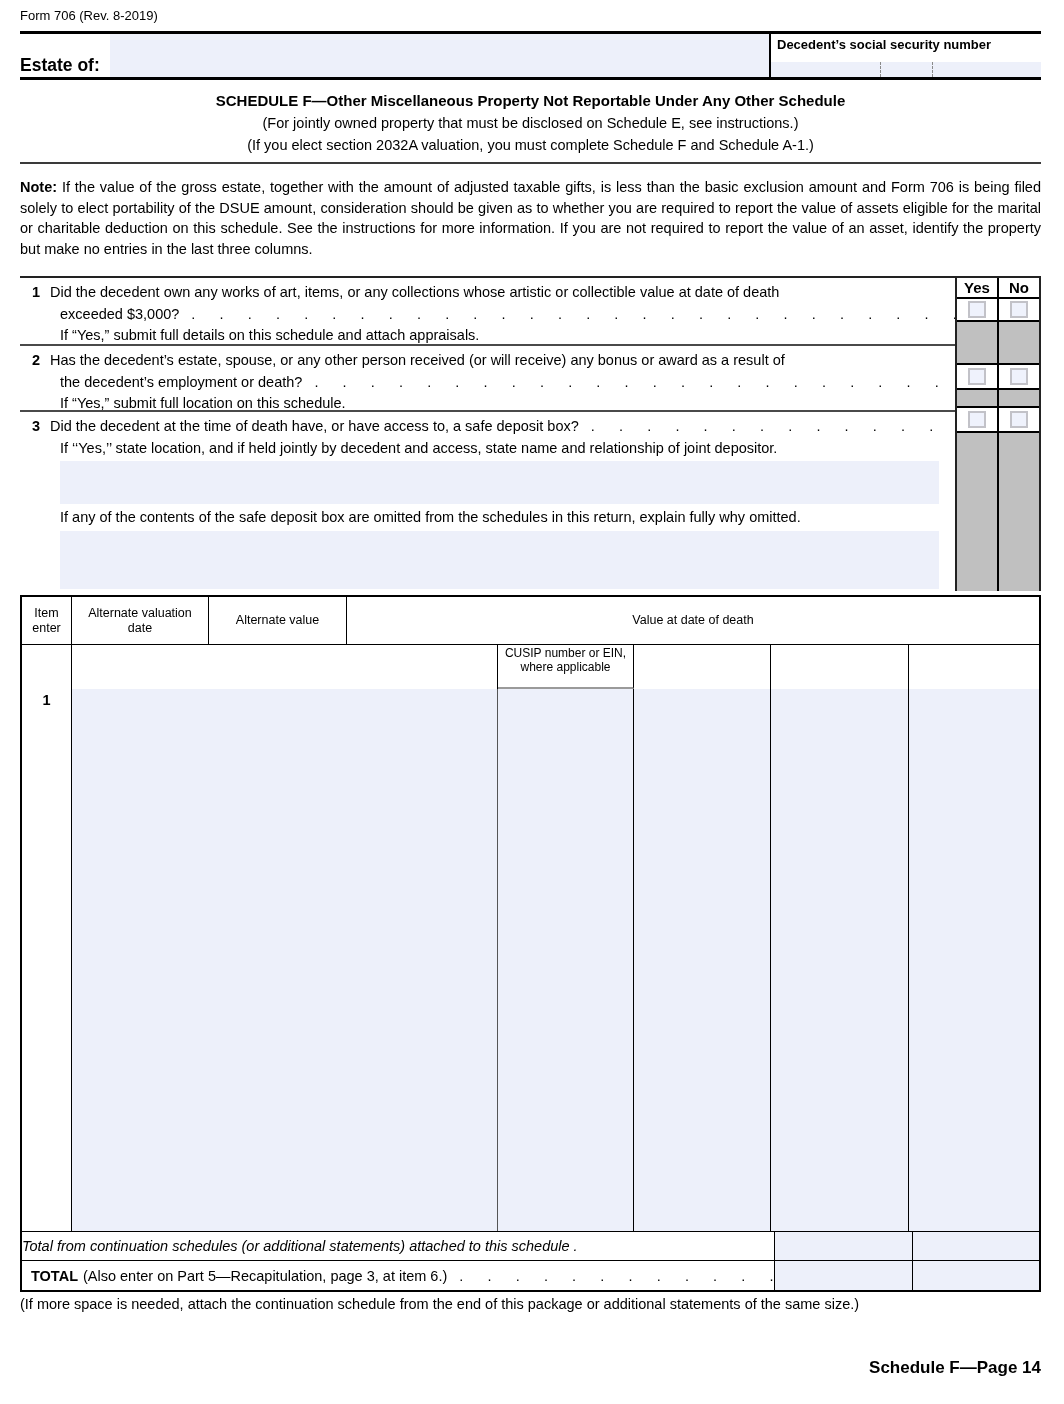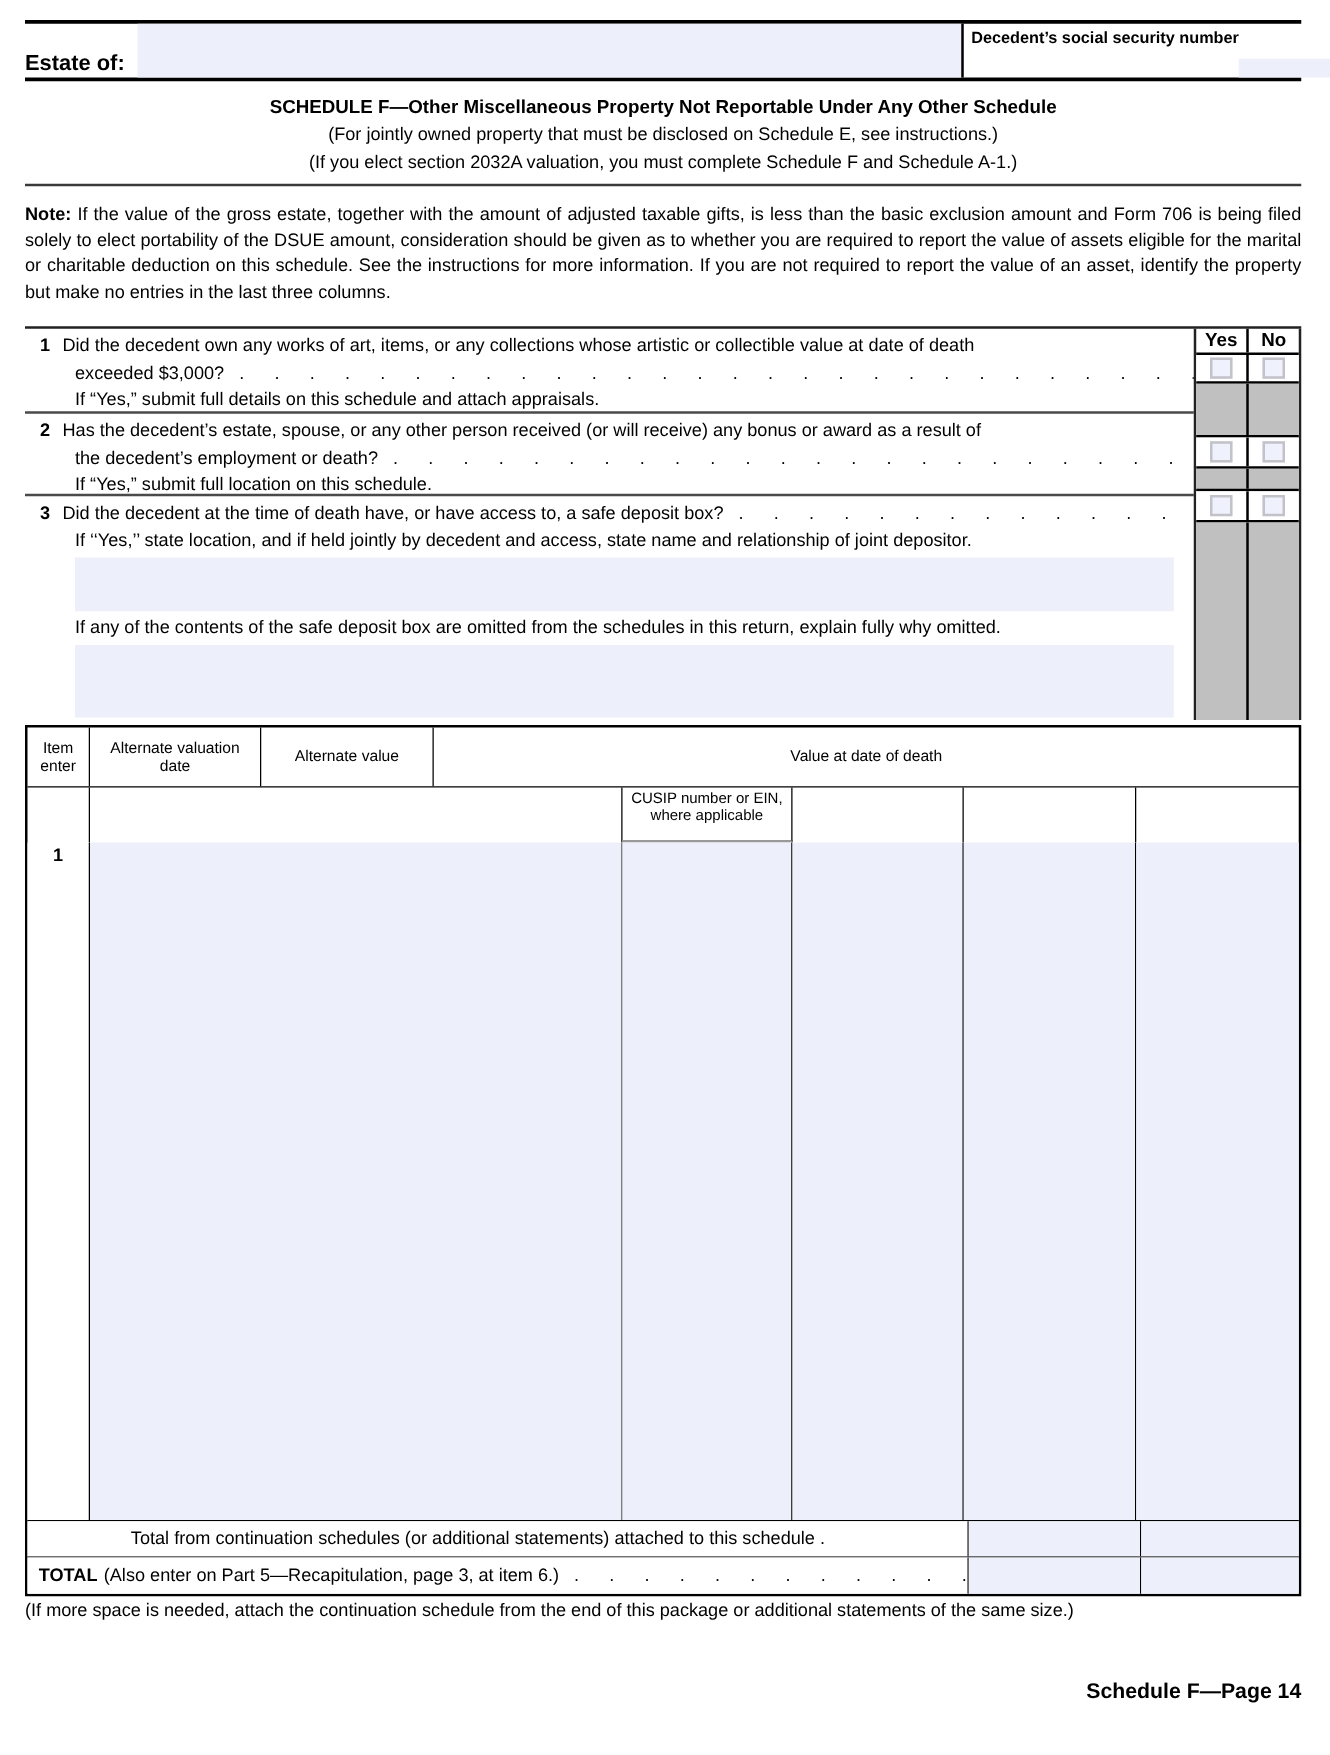--- a/index.html
+++ b/index.html
@@ -10,21 +10,21 @@
     color: #000; overflow: hidden;
   }
   .page { padding: 8px 23px 0 20px; width: 1064px; height: 1404px; }
 
   .form-number { font-size: 13px; }
 
   
   .hdr-row { display: flex; margin-top: 8px; border-top: 3px solid #000; border-bottom: 3px solid #000; height: 49px; }
   .estate-label { width: 90px; display: flex; align-items: flex-end; font-weight: bold; font-size: 17.5px; padding-bottom: 1px; }
   .estate-input { flex: 1; background: #edf0fa; }
-  .ssn-cell { width: 272px; border-left: 2px solid #000; display: flex; flex-direction: row; }
+  .ssn-cell { width: 272px; border-left: 2px solid #000; display: flex; flex-direction: column; }
   .ssn-label { font-weight: bold; font-size: 13px; padding: 3px 0 0 6px; white-space: nowrap; }
   .ssn-input { margin-top: auto; height: 15px; background: #edf0fa; display: flex; }
   .ssn-seg1 { width: 110px; border-right: 1px dashed #8a8a8a; }
   .ssn-seg2 { width: 52px; border-right: 1px dashed #8a8a8a; }
   .ssn-seg3 { flex: 1; }
 
   
   .title-block { text-align: center; padding-top: 12px; }
   .title-main { font-size: 15px; font-weight: bold; }
   .title-sub { font-size: 14.5px; margin-top: 6px; }
@@ -84,33 +84,34 @@
   .t-sub .w-descleft { border-right: 1.5px solid #000; }
   .t-body { height: 543px; border-bottom: 1.5px solid #000; }
   .t-body .t-cell { background: #edf0fa; }
   .t-body .item-cell { background: #fff; font-weight: bold; font-size: 14.5px; text-align: center; padding-top: 3px; }
   .t-body .desc-cell { border-right: 1px solid #555; }
   .t-total { height: 29px; font-size: 14.5px; }
   .t-total .merged { width: 753px; display: flex; align-items: center; border-right: 1.5px solid #000; }
   .t-total .t-cell { background: #edf0fa; }
   .t-total .merged { background: #fff; }
   .t-row.cont-row { border-bottom: 1.5px solid #000; }
-  .cont-text { width: 100%; text-align: right; padding-right: 114px; }
+  .cont-text { width: 100%; text-align: left; padding-right: 58px; font-style: italic; }
   .total-label { font-weight: bold; padding-left: 9px; }
   .total-rest { padding-left: 5px; white-space: nowrap; }
   .total-row .merged { overflow: hidden; }
 
   .more-space { font-size: 14.5px; margin-top: 4px; }
   .page-footer { text-align: right; font-weight: bold; font-size: 17px; margin-top: 46px; }
 </style>
 </head>
 <body>
 
 <div class="page">
 
+  <div class="form-number">Form 706 (Rev. 8-2019)</div>
 
   <div class="hdr-row">
     <div class="estate-label">Estate of:</div>
     <div class="estate-input"></div>
     <div class="ssn-cell">
       <div class="ssn-label">Decedent’s social security number</div>
       <div class="ssn-input">
         <div class="ssn-seg1"></div>
         <div class="ssn-seg2"></div>
         <div class="ssn-seg3"></div>

